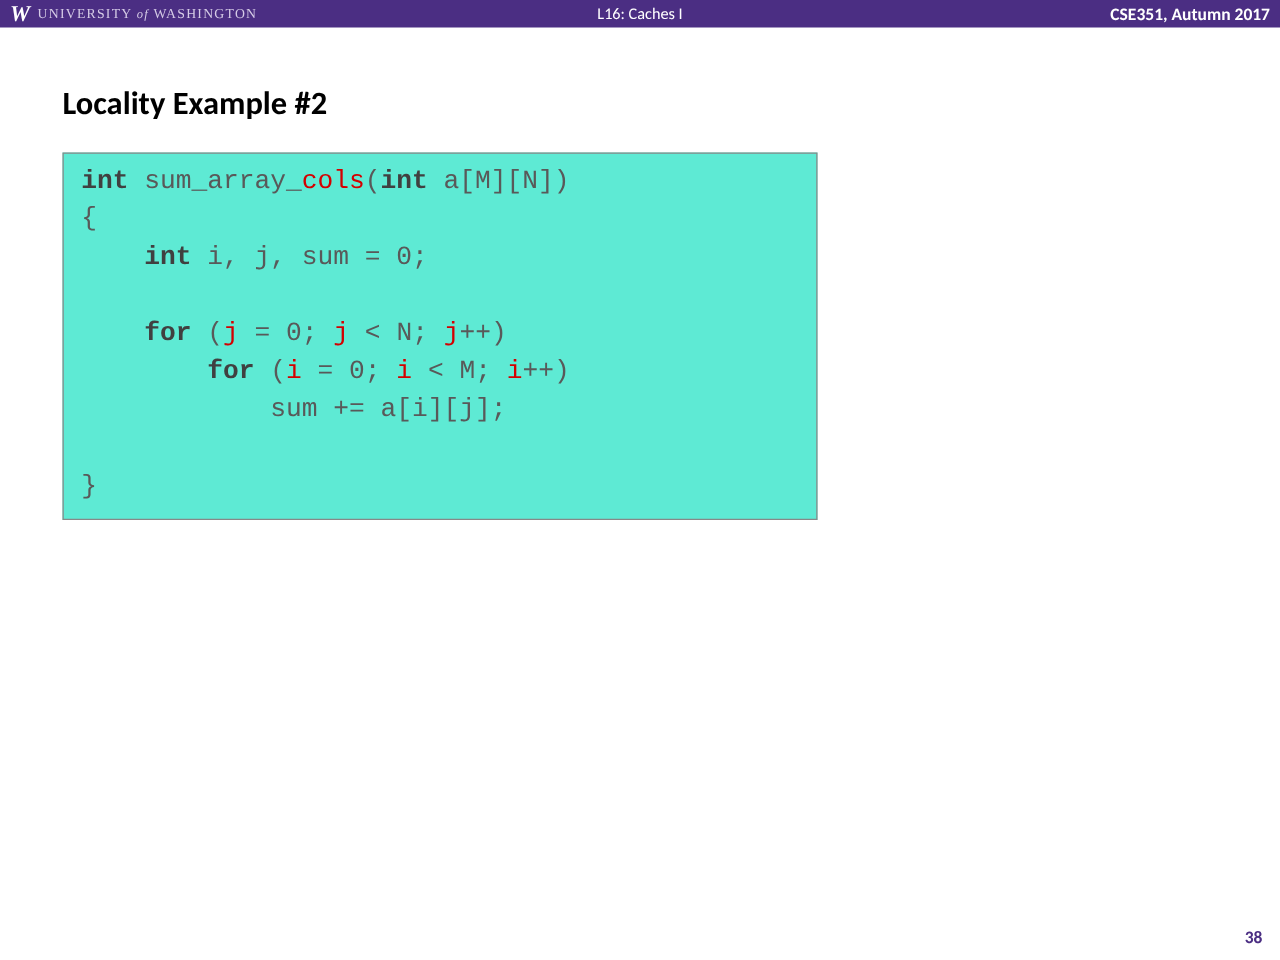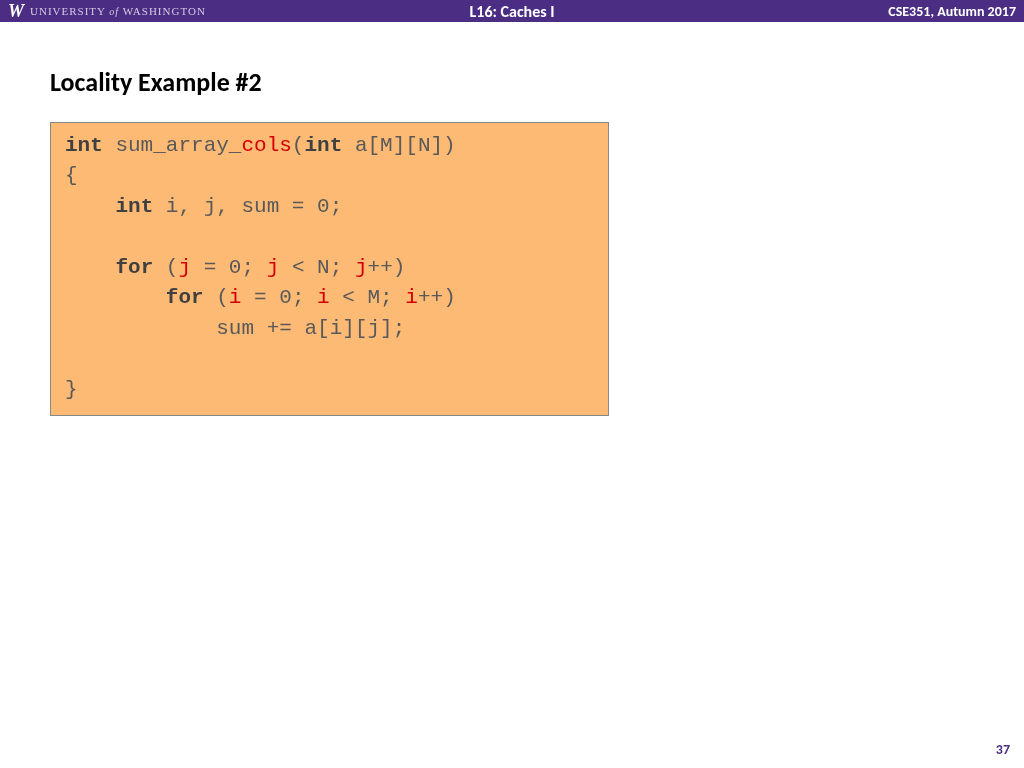--- a/index.html
+++ b/index.html
@@ -44,42 +44,42 @@
   .univ-text .of {
     font-style: italic;
     text-transform: lowercase;
     font-size: 10px;
     text-align: right;
   }
   .header-center {
     position: absolute;
     left: 50%;
     transform: translateX(-50%);
-    font-weight: bold;
-    font-size: 16px;
+    font-weight: normal;
+    font-size: 13px;
   }
   .header-right {
     margin-left: auto;
     font-weight: bold;
     font-size: 14px;
   }
   .content {
     padding: 44px 50px 0 50px;
   }
   .slide-title {
     font-size: 26px;
     font-weight: bold;
     color: #000000;
     margin-bottom: 24px;
   }
   .code-box {
     border: 1px solid #888;
-    background: #fdba74;
+    background: #5eead4;
     padding: 8px 14px 10px 14px;
-    width: 559px;
+    width: 604px;
     font-family: 'Courier New', Courier, monospace;
     font-size: 21px;
     line-height: 1.45;
     color: #595959;
   }
   .kw { font-weight: bold; color: #404040; }
   .hl { color: #d40000; }
   .page-num {
     position: absolute;
     bottom: 10px;
@@ -114,13 +114,13 @@
 <div>&nbsp;&nbsp;&nbsp;&nbsp;<span class="kw">int</span><span> i, j, sum = 0;</span></div>
 <div>&nbsp;</div>
 <div>&nbsp;&nbsp;&nbsp;&nbsp;<span class="kw">for</span><span> (</span><span class="hl">j</span><span> = 0; </span><span class="hl">j</span><span> &lt; N; </span><span class="hl">j</span><span>++)</span></div>
 <div>&nbsp;&nbsp;&nbsp;&nbsp;&nbsp;&nbsp;&nbsp;&nbsp;<span class="kw">for</span><span> (</span><span class="hl">i</span><span> = 0; </span><span class="hl">i</span><span> &lt; M; </span><span class="hl">i</span><span>++)</span></div>
 <div>&nbsp;&nbsp;&nbsp;&nbsp;&nbsp;&nbsp;&nbsp;&nbsp;&nbsp;&nbsp;&nbsp;&nbsp;<span>sum += a[i][j];</span></div>
 <div>&nbsp;</div>
 <div>}</div>
   </div>
 </div>
 
-<div class="page-num">37</div>
+<div class="page-num">38</div>
 
 </body></html>

